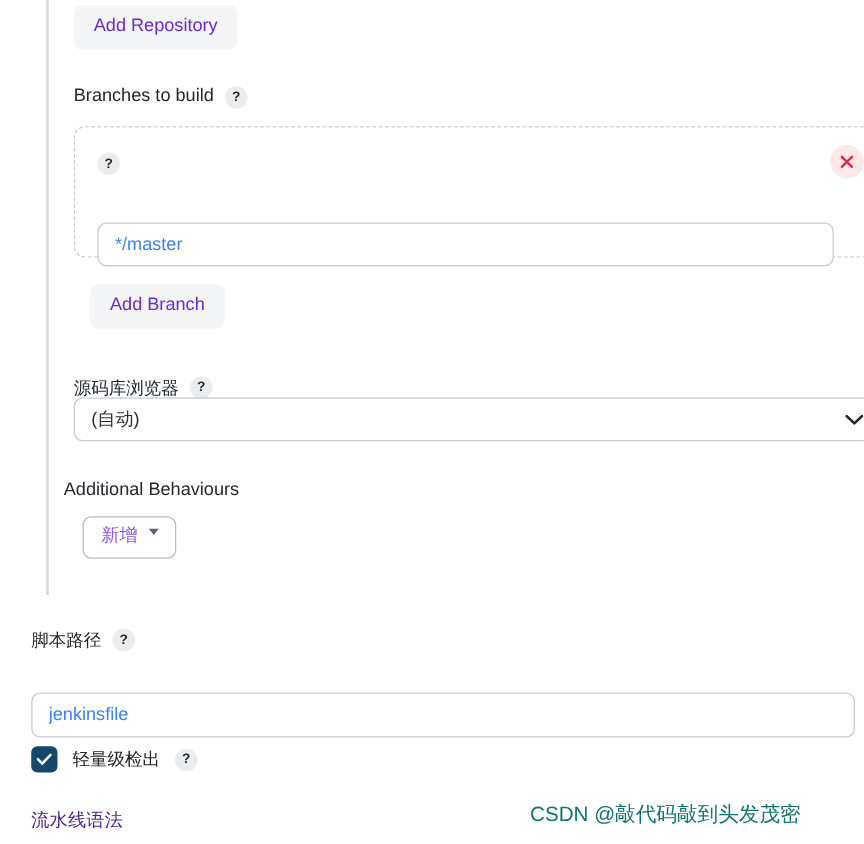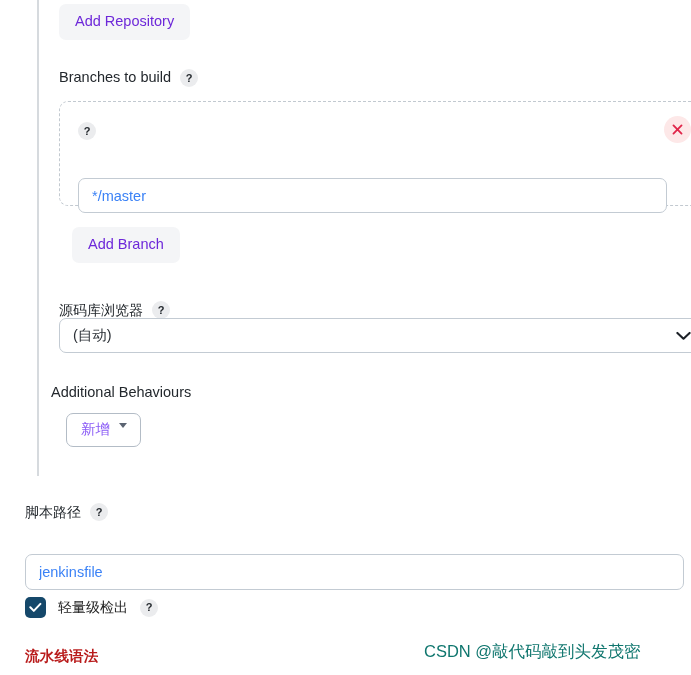--- a/index.html
+++ b/index.html
@@ -170,23 +170,23 @@
     background: #15486a;
     display: flex;
     align-items: center;
     justify-content: center;
     cursor: pointer;
     flex: none;
   }
 
   .link-blue {
     position: absolute;
-    color: #b91c1c;
-    font-size: 14.5px;
-    font-weight: bold;
+    color: #4c1d95;
+    font-size: 14.5px;
+    font-weight: normal;
     text-decoration: none;
     cursor: pointer;
     letter-spacing: 0.2px;
   }
 
   .watermark {
     position: absolute;
     color: #0f766e;
     font-size: 16.5px;
     white-space: nowrap;

